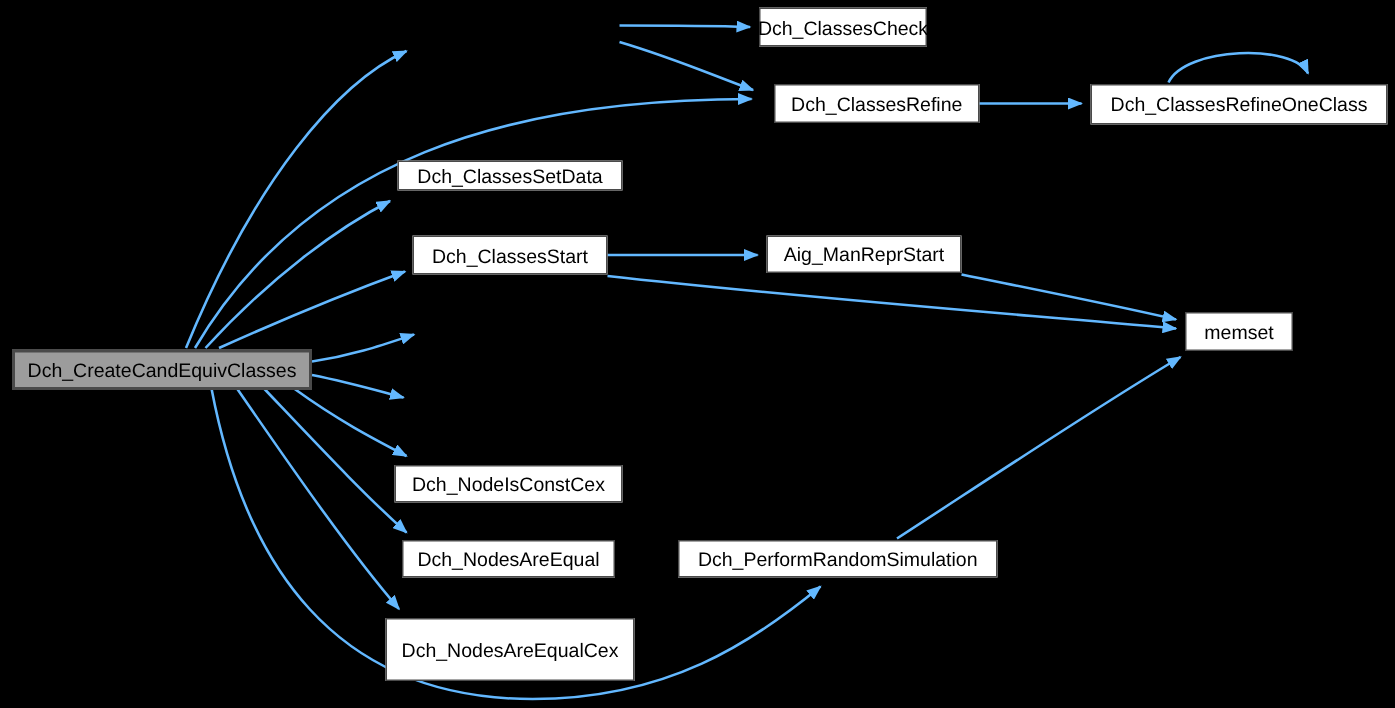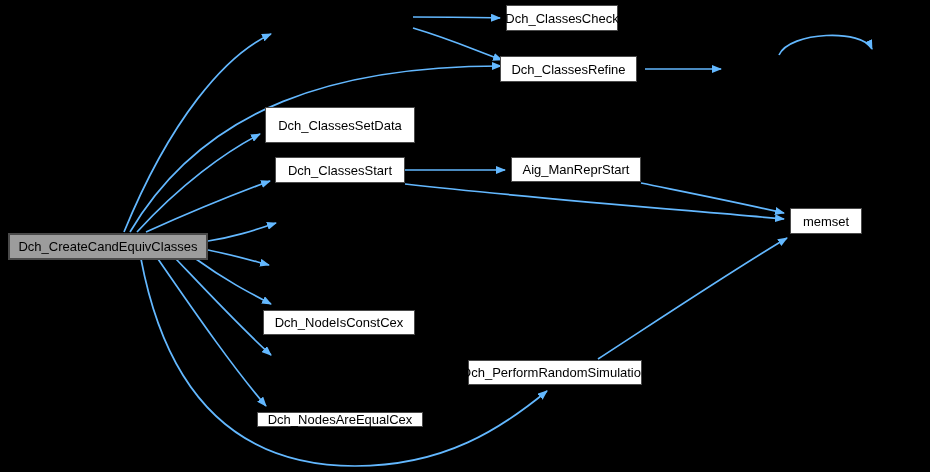--- a/index.html
+++ b/index.html
@@ -63,33 +63,35 @@
     <path d="M405,184 C530,198 660,208 784,219" marker-end="url(#arrow)"></path>
     <path d="M641,183 C690,193 736,202 784,213" marker-end="url(#arrow)"></path>
     <path d="M598,359 C655,322 730,272 787,238" marker-end="url(#arrow)"></path>
   </svg>
 
   <div class="node root" style="left:8px;top:233px;width:200px;height:27px">Dch_CreateCandEquivClasses</div>
 
 
   <div class="node" style="left:506px;top:5px;width:112px;height:26px">Dch_ClassesCheck</div>
 
-  <div class="node" style="left:500px;top:56px;width:137px;height:26px">Dch_ClassesRefine</div>
+  <div class="node" style="left:516px;top:56px;width:137px;height:26px">Dch_ClassesRefine</div>
 
+  <div class="node" style="left:727px;top:56px;width:198px;height:27px">Dch_ClassesRefineOneClass</div>
 
-  <div class="node" style="left:265px;top:107px;width:150px;height:36px">Dch_ClassesSetData</div>
+  <div class="node" style="left:265px;top:107px;width:150px;height:20px">Dch_ClassesSetData</div>
 
   <div class="node" style="left:275px;top:157px;width:130px;height:26px">Dch_ClassesStart</div>
 
   <div class="node" style="left:511px;top:157px;width:130px;height:25px">Aig_ManReprStart</div>
 
 
   <div class="node" style="left:790px;top:208px;width:72px;height:26px">memset</div>
 
 
   <div class="node" style="left:263px;top:310px;width:152px;height:25px">Dch_NodeIsConstCex</div>
 
+  <div class="node" style="left:268px;top:360px;width:142px;height:25px">Dch_NodesAreEqual</div>
 
-  <div class="node" style="left:257px;top:412px;width:166px;height:15px">Dch_NodesAreEqualCex</div>
+  <div class="node" style="left:257px;top:412px;width:166px;height:42px">Dch_NodesAreEqualCex</div>
 
-  <div class="node" style="left:468px;top:360px;width:174px;height:25px">Dch_PerformRandomSimulation</div>
+  <div class="node" style="left:452px;top:360px;width:213px;height:25px">Dch_PerformRandomSimulation</div>
 
 </div>
 
 </body></html>

